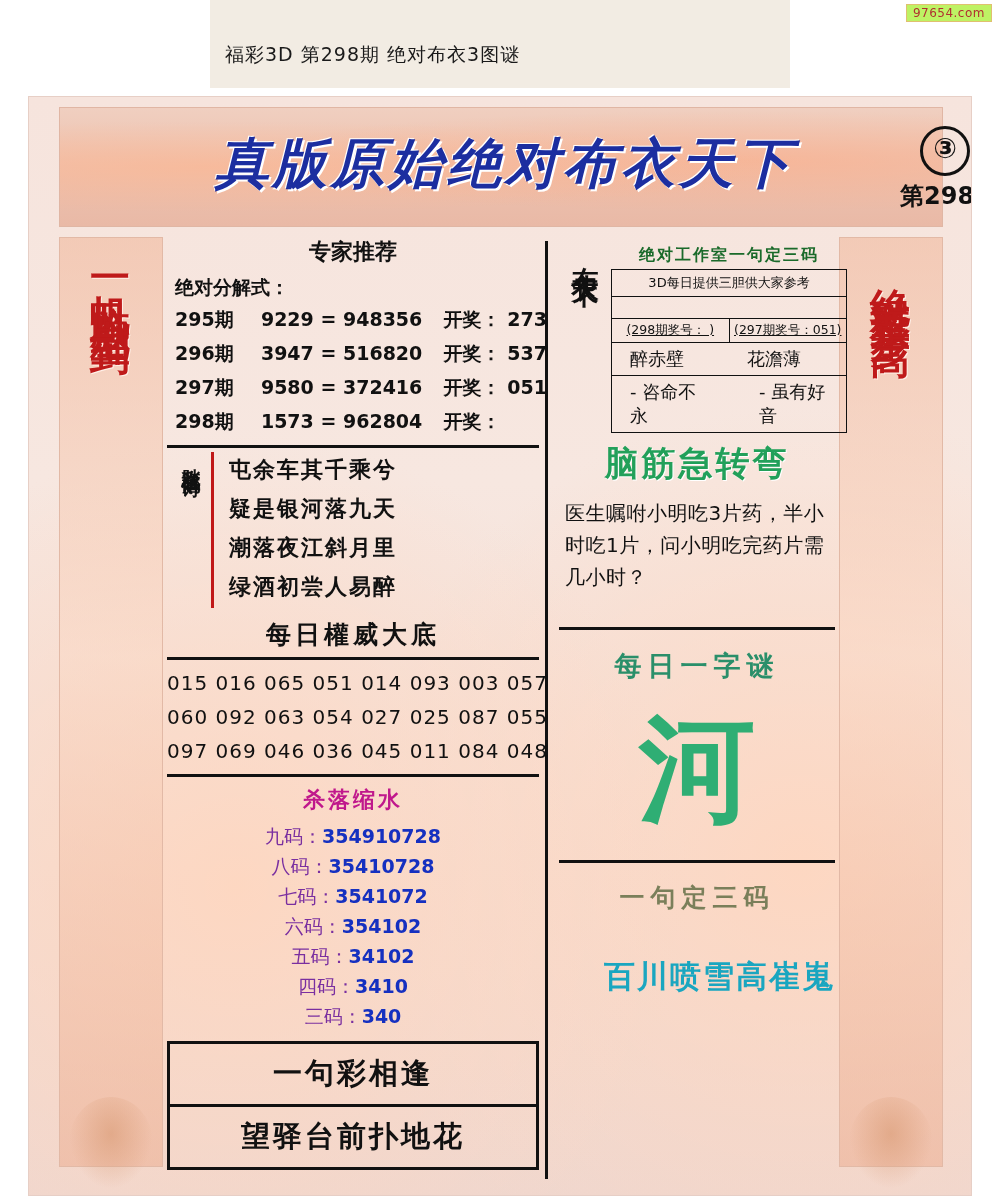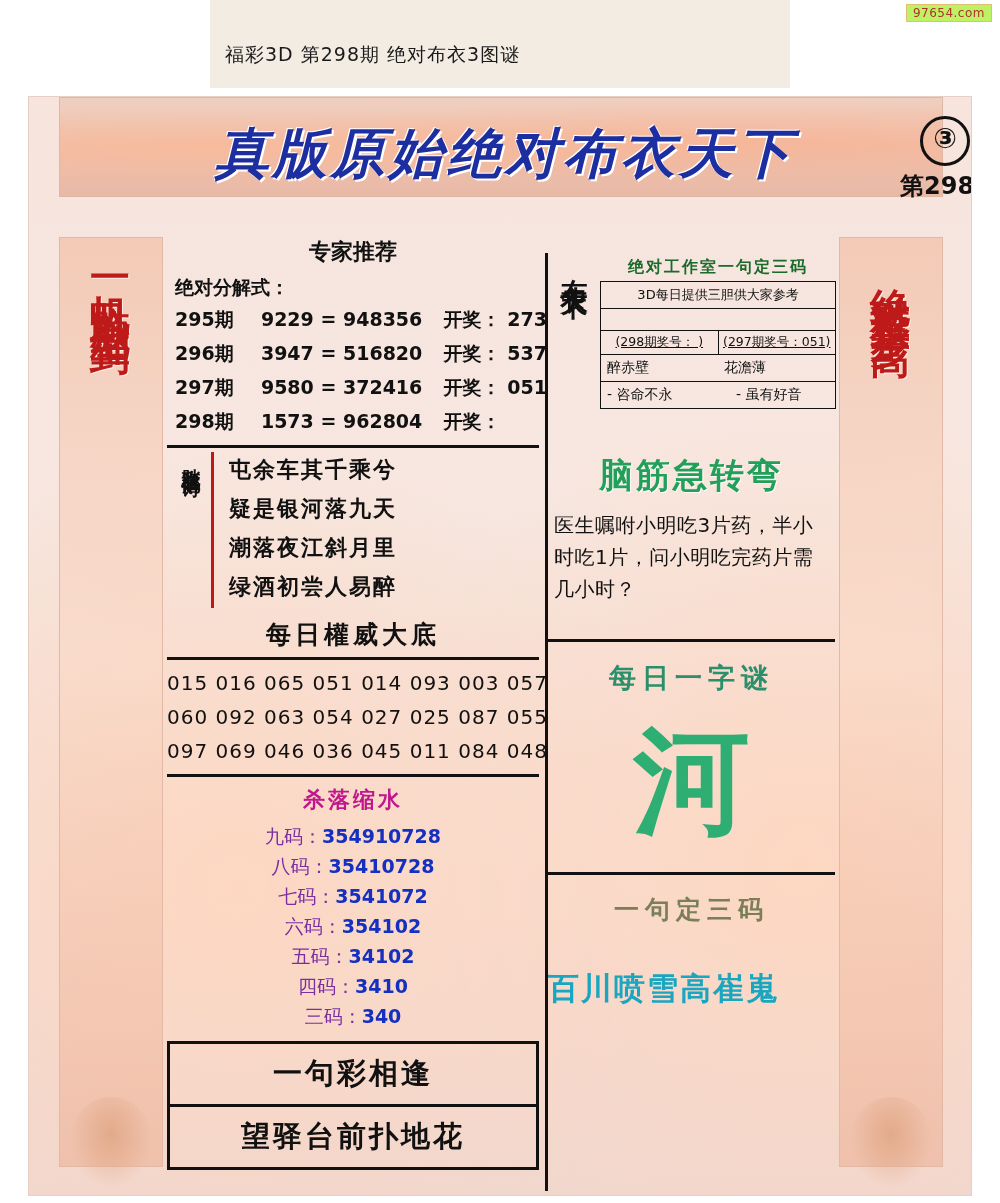--- a/index.html
+++ b/index.html
@@ -36,21 +36,21 @@
     background:
       radial-gradient(circle at 22% 72%, rgba(255,214,190,0.85) 0%, rgba(255,214,190,0) 42%),
       radial-gradient(circle at 82% 70%, rgba(255,214,190,0.85) 0%, rgba(255,214,190,0) 42%),
       linear-gradient(180deg,#f6e4dd 0%,#f7e7e0 35%,#f3ded6 70%,#efd7cf 100%);
     border:1px solid #e7cfc6;
     box-sizing:border-box;
     overflow:hidden;
   }
   
   .banner{
-    position:absolute;left:30px;top:0;width:884px;height:100px;
+    position:absolute;left:30px;top:10px;width:884px;height:120px;
     background:
       radial-gradient(ellipse at 18% 50%, rgba(255,180,140,.55) 0%, rgba(255,180,140,0) 55%),
       radial-gradient(ellipse at 78% 45%, rgba(255,170,130,.5) 0%, rgba(255,170,130,0) 55%),
       linear-gradient(180deg,#f0cfc0 0%,#eec4b2 40%,#e9b9a6 100%);
     border:1px solid #e0b6a4;
     box-sizing:border-box;
   }
   .banner-title{
     position:absolute;left:155px;top:20px;
     font-family:"DejaVu Serif","Liberation Serif",serif;
@@ -92,24 +92,24 @@
   }
   
   .content{
     position:absolute;left:138px;top:140px;width:668px;height:938px;
   }
   
   .col-left{
     position:absolute;left:0;top:0;width:372px;height:938px;
   }
   .col-right{
-    position:absolute;left:378px;top:16px;width:290px;height:938px;
+    position:absolute;left:378px;top:4px;width:290px;height:938px;
     border-left:3px solid #111;
     box-sizing:border-box;
-    padding-left:0;
+    padding-left:11px;
   }
   .sec-title{
     font-size:22px;font-weight:bold;color:#111;text-align:center;
   }
   .sub-label{
     font-size:19px;font-weight:bold;color:#111;
   }
   .row-line{
     font-size:19px;font-weight:bold;color:#111;white-space:nowrap;
   }
@@ -179,21 +179,21 @@
   .studio-box .cell.blank{height:22px;}
   .studio-box .split{display:flex;border-bottom:1px solid #111;}
   .studio-box .split > div{
     flex:1;font-size:12.5px;color:#111;padding:3px 4px;box-sizing:border-box;
     text-align:center;
     text-decoration:underline;
   }
   .studio-box .split > div:first-child{border-right:1px solid #111;}
   .studio-box .split2{display:flex;}
   .studio-box .split2 > div{
-    flex:1;font-size:14px;color:#111;padding:4px 6px;box-sizing:border-box;
+    flex:1;font-size:18px;color:#111;padding:4px 6px;box-sizing:border-box;margin-left:12px;
   }
   .riddle-title{
     text-align:center;font-family:"DejaVu Serif","Liberation Serif",serif;
     font-size:34px;font-weight:bold;color:#22a05a;letter-spacing:3px;
     text-shadow:1px 1px 0 #ffffff;
   }
   .riddle-body{
     font-size:20px;color:#111;line-height:32px;letter-spacing:0.5px;
     padding:0 6px;
   }
@@ -203,21 +203,21 @@
   }
   .big-char{
     text-align:center;font-family:"DejaVu Serif","Liberation Serif",serif;
     font-size:116px;font-weight:bold;color:#2fae74;line-height:1;
   }
   .three-code-title{
     text-align:center;font-family:"DejaVu Serif","Liberation Serif",serif;
     font-size:25px;font-weight:bold;color:#7a7f5a;letter-spacing:6px;
   }
   .three-code-text{
-    text-align:left;font-family:"DejaVu Serif","Liberation Serif",serif;
+    text-align:right;font-family:"DejaVu Serif","Liberation Serif",serif;
     font-size:31px;font-weight:bold;color:#1aa6c0;letter-spacing:2px;
   }
   
   .vase{
     position:absolute;bottom:6px;width:84px;height:92px;
     background:radial-gradient(ellipse at 50% 40%, rgba(214,150,110,.55) 0%, rgba(214,150,110,0) 70%);
     border-radius:50% 50% 40% 40%;
   }
   .vase.l{left:40px;}
   .vase.r{left:820px;}

